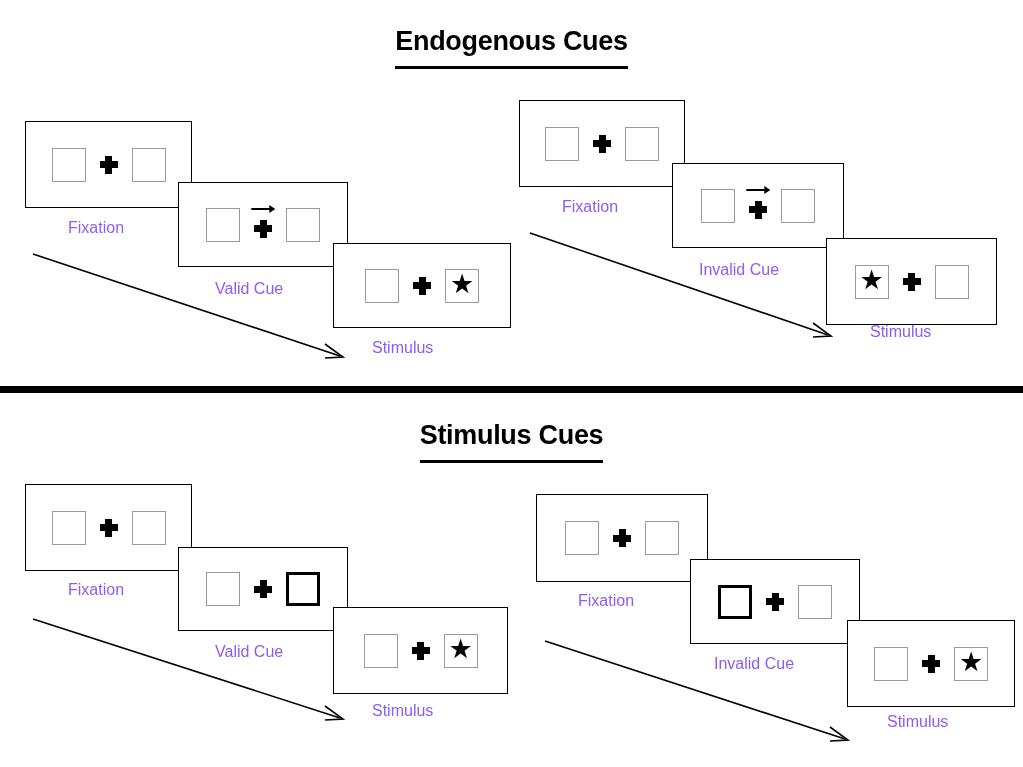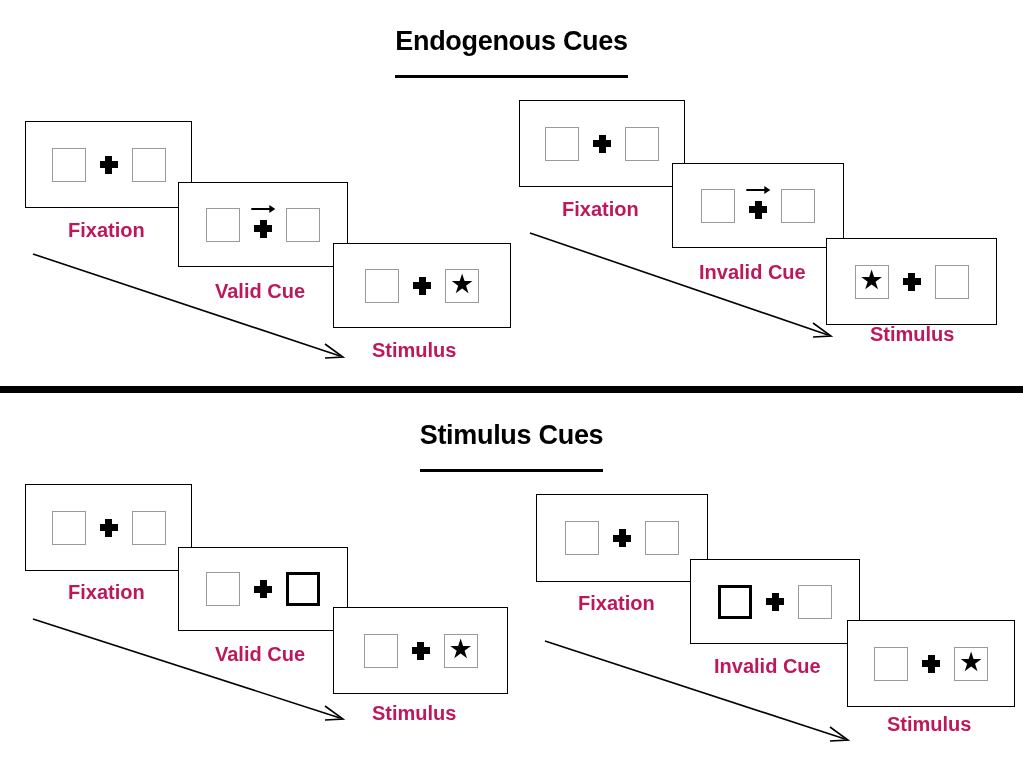--- a/index.html
+++ b/index.html
@@ -20,21 +20,21 @@
     position: absolute;
     width: 100%;
     text-align: center;
     font-weight: bold;
     font-size: 27px;
     color: #000000;
     letter-spacing: -0.3px;
   }
   .section-title span {
     border-bottom: 3px solid #000000;
-    padding-bottom: 19px;
+    padding-bottom: 10px;
   }
 
   
   .divider {
     position: absolute;
     left: 0;
     width: 1023px;
     height: 7px;
     background: #000000;
   }
@@ -133,23 +133,23 @@
     top: 0px;
     width: 0; height: 0;
     border-left: 6px solid #000000;
     border-top: 4px solid transparent;
     border-bottom: 4px solid transparent;
   }
 
   
   .caption {
     position: absolute;
-    font-weight: bold;
-    font-size: 20px;
-    color: #be185d;
+    font-weight: normal;
+    font-size: 16px;
+    color: #8b5cf6;
     white-space: nowrap;
   }
 
   
   .flow-arrow {
     position: absolute;
     overflow: visible;
   }
 </style>
 </head>

